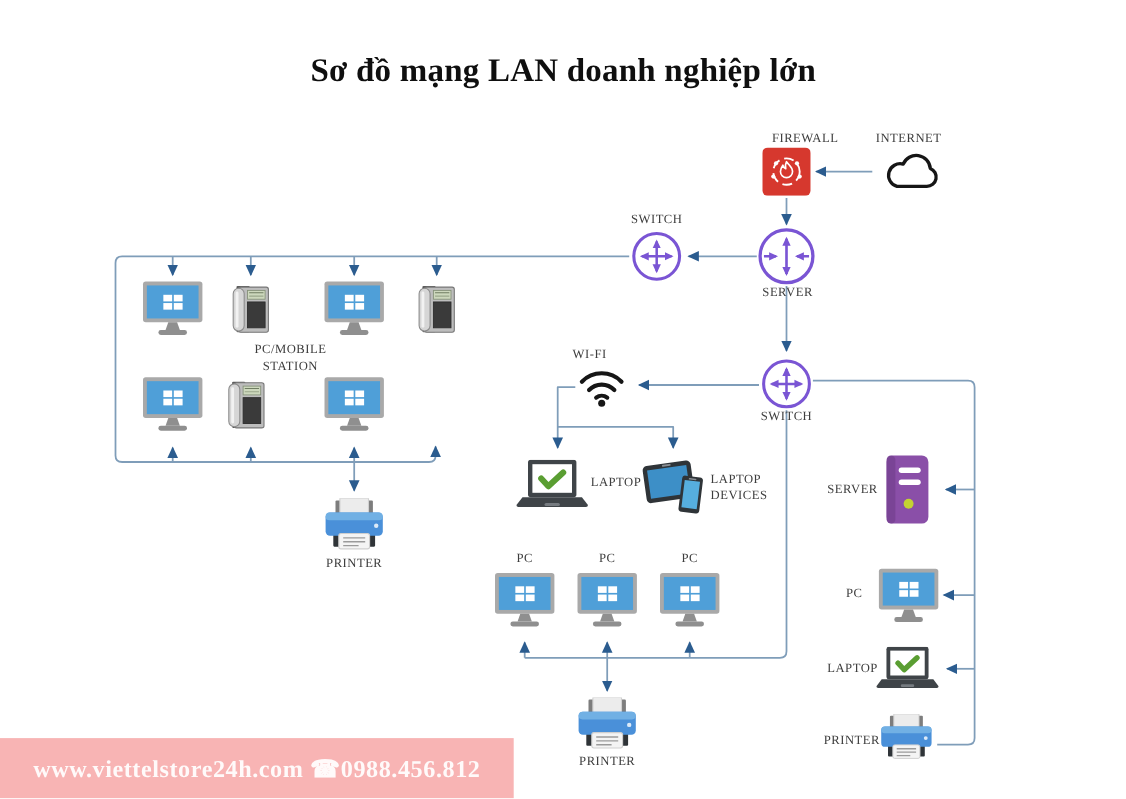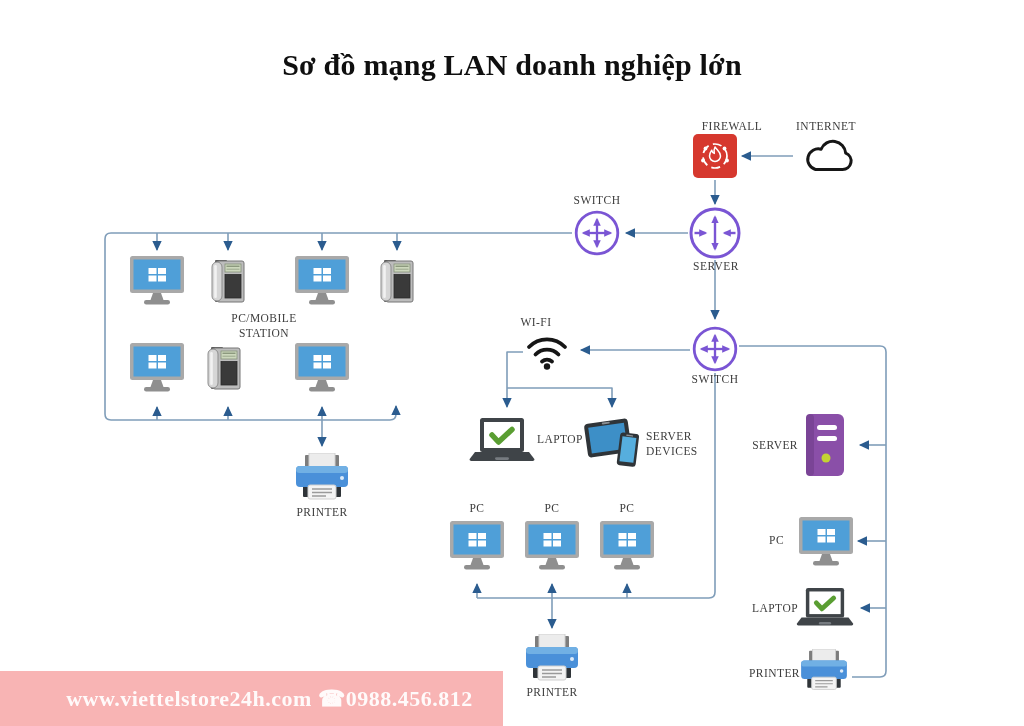--- a/index.html
+++ b/index.html
@@ -15,21 +15,21 @@
     position:absolute;font-size:11.5px;color:#3d3d3d;letter-spacing:.45px;
     line-height:1.3;white-space:nowrap;
   }
   .lbl.c{transform:translateX(-50%);text-align:center;}
   .lbl.r{text-align:center;}
   .lbl.wrap{white-space:normal;}
   .diagram-svg{position:absolute;left:0;top:0;}
   .watermark{
     position:absolute;left:0;top:671px;width:467px;height:55px;
     background:#f8b4b4;display:flex;align-items:center;justify-content:center;
-    font-size:22px;font-weight:bold;color:rgba(255,255,255,.93);letter-spacing:.5px;padding-left:36px;
+    font-size:22px;font-weight:bold;color:rgba(255,255,255,.93);letter-spacing:.5px;
   }
 </style>
 </head>
 <body>
 
 <div class="stage">
 
   <div class="title">Sơ đồ mạng LAN doanh nghiệp lớn</div>
 
   <svg class="diagram-svg" width="1024" height="726" viewBox="0 0 1024 726">
@@ -201,21 +201,21 @@
   </svg>
 
   <div class="lbl c" style="left:732px;top:119px">FIREWALL</div>
   <div class="lbl c" style="left:826px;top:119px">INTERNET</div>
   <div class="lbl c" style="left:597px;top:193px">SWITCH</div>
   <div class="lbl c" style="left:716px;top:259px">SERVER</div>
   <div class="lbl c" style="left:536px;top:315px">WI-FI</div>
   <div class="lbl c" style="left:715px;top:372px">SWITCH</div>
   <div class="lbl c wrap" style="left:264px;top:311px;width:88px">PC/MOBILE STATION</div>
   <div class="lbl" style="left:537px;top:432px">LAPTOP</div>
-  <div class="lbl wrap" style="left:646px;top:429px;width:62px">SERVER DEVICES</div>
+  <div class="lbl wrap" style="left:646px;top:429px;width:62px">LAPTOP DEVICES</div>
   <div class="lbl c" style="left:477px;top:501px">PC</div>
   <div class="lbl c" style="left:552px;top:501px">PC</div>
   <div class="lbl c" style="left:627px;top:501px">PC</div>
   <div class="lbl c" style="left:322px;top:505px">PRINTER</div>
   <div class="lbl c" style="left:552px;top:685px">PRINTER</div>
   <div class="lbl r" style="right:226px;top:438px">SERVER</div>
   <div class="lbl r" style="right:240px;top:533px">PC</div>
   <div class="lbl r" style="right:226px;top:601px">LAPTOP</div>
   <div class="lbl r" style="right:224px;top:666px">PRINTER</div>
 

